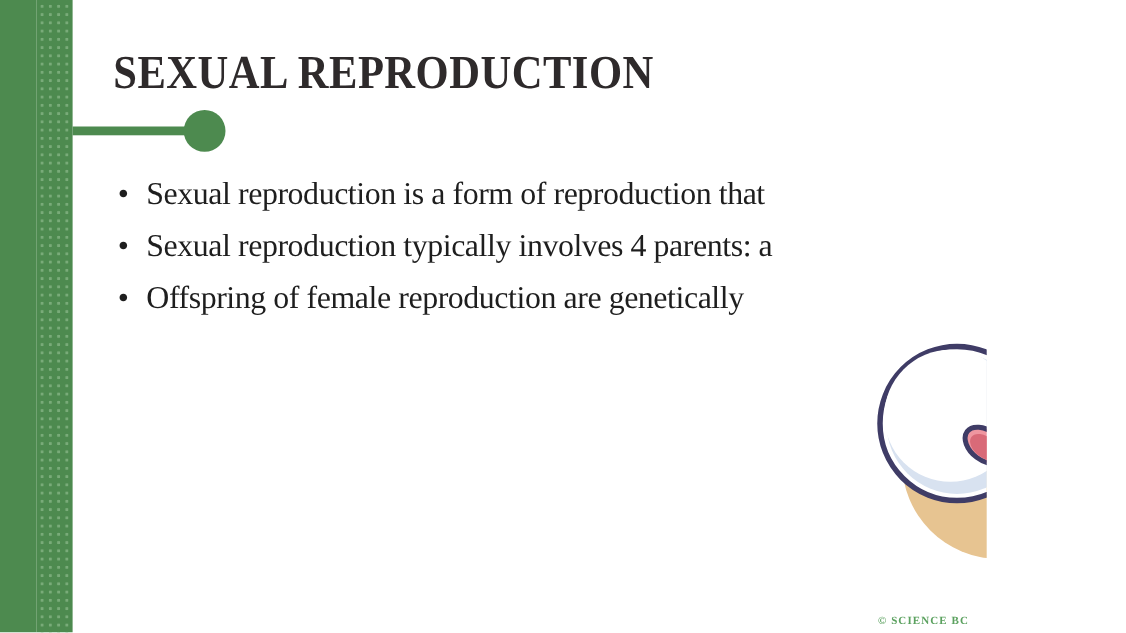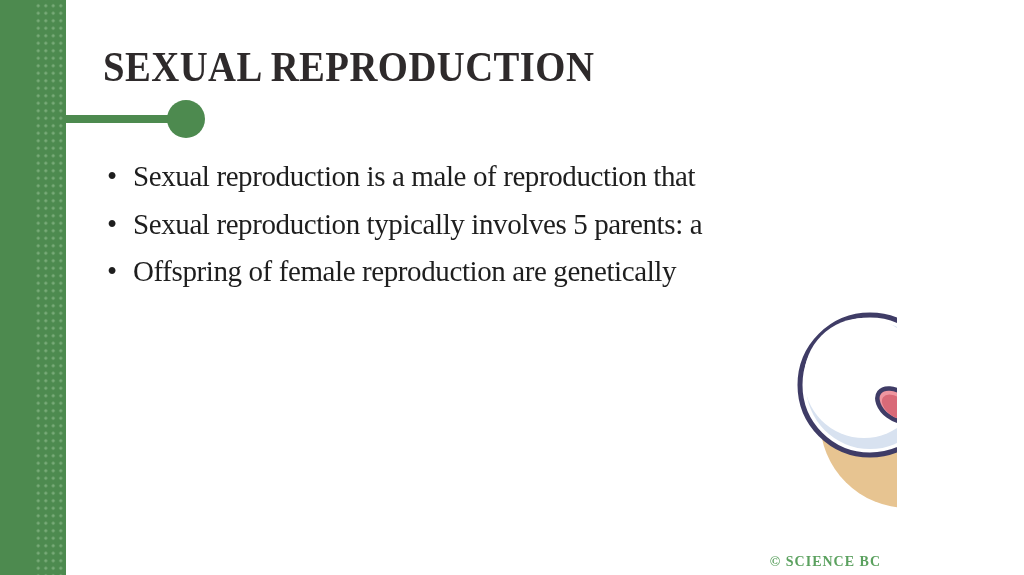--- a/index.html
+++ b/index.html
@@ -97,21 +97,21 @@
     stroke: var(--purple);
     stroke-width: 4.5;
     stroke-linecap: round;
   }
 
   
   .credit {
     position: absolute;
     right: 16px; bottom: 5px;
     color: var(--footer_green);
-    font-size: 14px;
+    font-size: 10px;
     font-weight: bold;
     letter-spacing: 1px;
     white-space: nowrap;
   }
 </style>
 </head>
 <body>
 
 <div class="slide">
 
@@ -121,28 +121,28 @@
   <h1 class="title">SEXUAL REPRODUCTION</h1>
 
   <div class="accent-line"></div>
   <div class="accent-dot"></div>
 
   <div class="bullets">
 
     <div class="bullet-item">
       <span class="bullet-marker">•</span>
       <div class="bullet-lines">
-        <div class="line">Sexual reproduction is a male of reproduction that</div>
+        <div class="line">Sexual reproduction is a form of reproduction that</div>
       </div>
     </div>
 
     <div class="bullet-item">
       <span class="bullet-marker">•</span>
       <div class="bullet-lines">
-        <div class="line">Sexual reproduction typically involves 5 parents: a</div>
+        <div class="line">Sexual reproduction typically involves 4 parents: a</div>
       </div>
     </div>
 
     <div class="bullet-item">
       <span class="bullet-marker">•</span>
       <div class="bullet-lines">
         <div class="line">Offspring of female reproduction are genetically</div>
       </div>
     </div>
 

